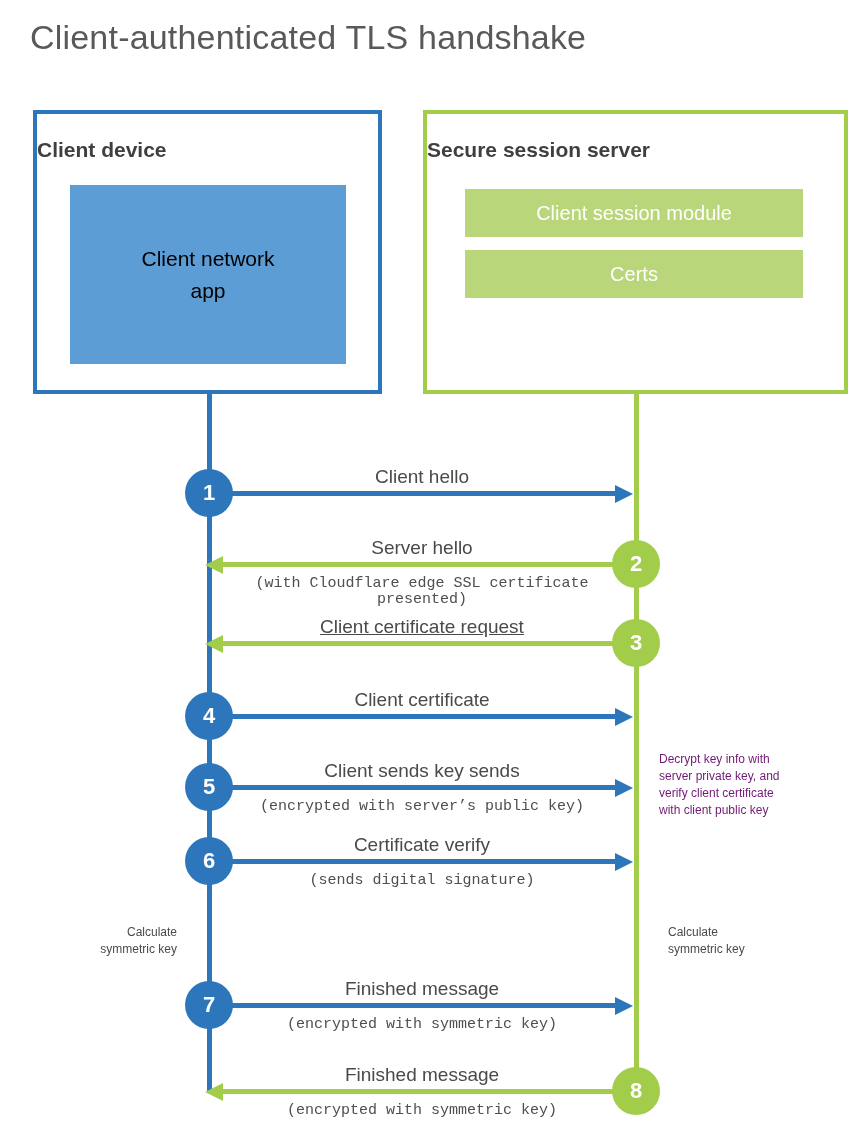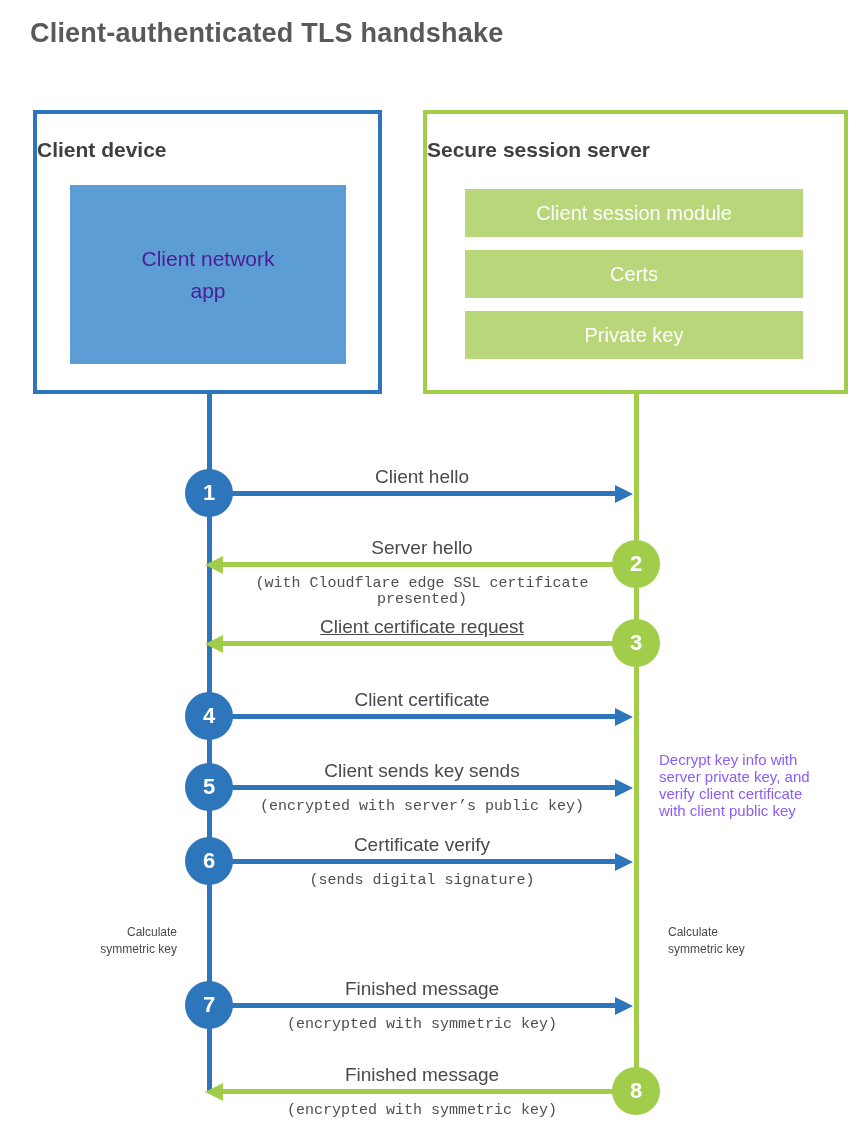--- a/index.html
+++ b/index.html
@@ -8,22 +8,22 @@
     width: 865px;
     height: 1146px;
     background: #ffffff;
     font-family: "Liberation Sans", "DejaVu Sans", sans-serif;
     overflow: hidden;
   }
   .title {
     position: absolute;
     left: 30px;
     top: 18px;
-    font-size: 27px;
-    font-weight: 700;
+    font-size: 34px;
+    font-weight: 400;
     color: #58595b;
     letter-spacing: 0.2px;
     margin: 0;
   }
   .box {
     position: absolute;
     top: 110px;
     height: 284px;
     background: #ffffff;
     box-sizing: border-box;
@@ -44,21 +44,21 @@
     font-weight: 700;
     color: #3f3f3f;
   }
   .client-module {
     position: absolute;
     left: 33px;
     top: 71px;
     width: 276px;
     height: 179px;
     background: var(--blue-light);
-    color: #4c1d95;
+    color: #000000;
     font-size: 21px;
     line-height: 1.5;
     display: flex;
     align-items: center;
     justify-content: center;
     text-align: center;
     white-space: pre-line;
   }
   .server-bar {
     position: absolute;
@@ -117,23 +117,23 @@
     line-height: 16px;
     color: #4f4f4f;
     z-index: 2;
     font-family: Liberation Mono, monospace;
   }
   .note {
     position: absolute;
     left: 659px;
     top: 751px;
     width: 162px;
-    font-size: 15px;
+    font-size: 12px;
     line-height: 17px;
-    color: #8b5cf6;
+    color: #701a75;
   }
   .calc {
     position: absolute;
     top: 924px;
     font-size: 12px;
     line-height: 17px;
     color: #4a4a4a;
     white-space: pre-line;
   }
   .calc.left { left: 37px; width: 140px; text-align: right; }
@@ -149,21 +149,20 @@
   <div class="box client">
     <div class="box-heading">Client device</div>
     <div class="client-module">Client network
 app</div>
   </div>
 
   <div class="box server">
     <div class="box-heading">Secure session server</div>
     <div class="server-bar">Client session module</div>
     <div class="server-bar">Certs</div>
-    <div class="server-bar">Private key</div>
   </div>
 
   <div class="vline blue"></div>
   <div class="vline green"></div>
 
   <div id="steps">
       <div class="arrow-line" style="top: 491px; background: rgb(45, 118, 188); left: 210px; width: 409px;"></div>
       <div class="arrow-head" style="top: 485px; border-top: 9px solid transparent; border-bottom: 9px solid transparent; left: 615px; border-left: 18px solid rgb(45, 118, 188);"></div>
       <div class="step-circle" style="left: 185px; top: 469px; background: rgb(45, 118, 188);">1</div>
       <div class="step-label" style="top: 467px;">Client hello</div>

